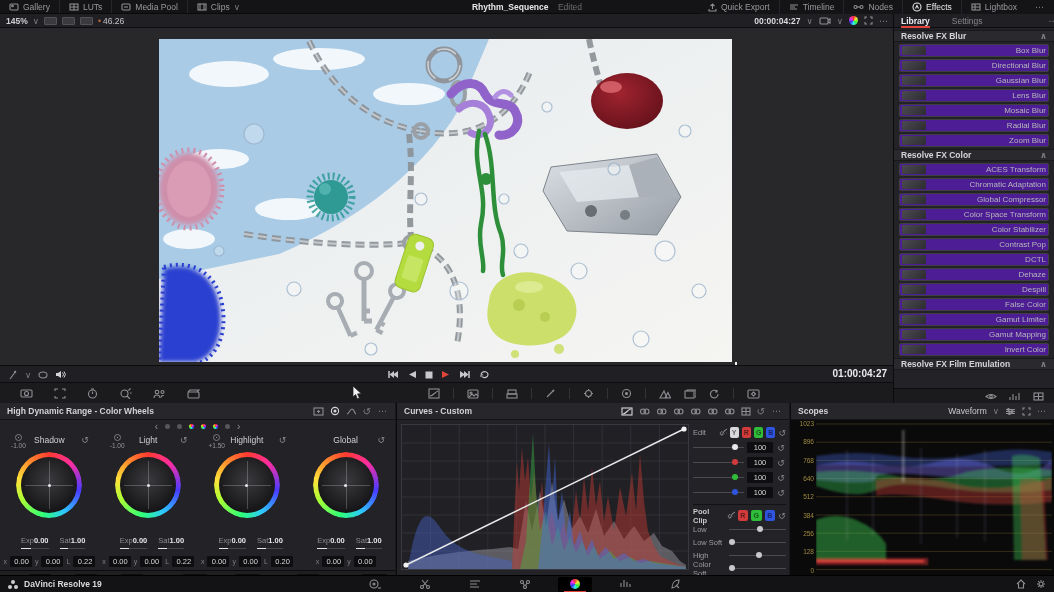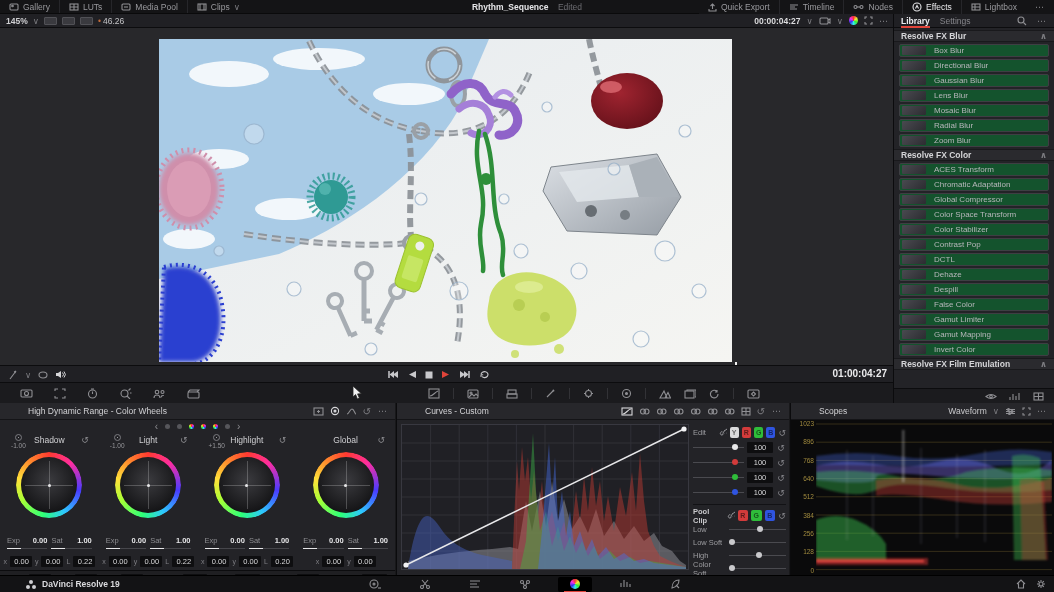--- a/index.html
+++ b/index.html
@@ -50,42 +50,42 @@
                 border-top:1px solid #0c0c0e; }
   .pb-left { position:absolute; left:20px; top:0; height:21px; display:flex; align-items:center; gap:21px; }
   .pb-center { position:absolute; left:428px; top:0; height:21px; display:flex; align-items:center; gap:13px; }
   .pb-sep { width:1px; height:11px; background:#323236; }
 
   .cursor { position:absolute; left:352px; top:386px; z-index:50; }
 
   
   .rpanel { position:absolute; left:893px; top:14px; width:161px; height:374px; background:#232327;
             border-left:1px solid #0b0b0d; display:flex; flex-direction:column; }
-  .rp-tabs { height:14px; display:flex; align-items:center; padding:0 7px; gap:10px; background:#202024;
+  .rp-tabs { height:14px; display:flex; align-items:center; padding:0 7px; gap:22px; background:#202024;
              border-bottom:1px solid #0c0c0e; }
   .rp-tab { color:#85858a; cursor:default; }
   .rp-tab.active { color:#ececef; font-weight:bold; box-shadow:0 2px 0 #e0443a; }
   .rp-tabs .spring { flex:1; }
   .fx-list { flex:1; overflow:hidden; }
   .fx-sec { height:12px; display:flex; align-items:center; justify-content:space-between; padding:0 7px;
             background:#2a2a2e; border-top:1px solid #19191c; border-bottom:1px solid #19191c;
             color:#d4d4d7; font-weight:bold; margin-top:2px; }
   .fx-item { height:13px; margin:2px 5px 0 5px; display:flex; align-items:center; gap:8px;
-             background:#14532d; border:1px solid #3e3e43; border-radius:2px; padding:0 2px; }
+             background:#4c1d95; border:1px solid #3e3e43; border-radius:2px; padding:0 2px;justify-content:space-between; }
   .fx-thumb { width:24px; height:9px; background:linear-gradient(135deg,#4a4a50,#2c2c31); border-radius:1px; flex:none; }
   .fx-item span.lbl { color:#b7b7bb; font-size:8px; }
   .minibar { position:absolute; left:893px; top:388px; width:161px; height:15px; background:#1b1b1e;
              border-top:1px solid #0c0c0e; border-left:1px solid #0b0b0d; display:flex; align-items:center;
              justify-content:flex-end; gap:12px; padding-right:10px; }
 
   
   .panel { position:absolute; top:403px; height:172px; background:#232327; }
   .p-head { height:17px; display:flex; align-items:center; padding:0 7px; gap:6px;
             background:#27272b; border-bottom:1px solid #141417; }
-  .p-head .title { color:#d2d2d5; font-weight:normal;margin-left:21px; }
+  .p-head .title { color:#d2d2d5; font-weight:bold; }
   .p-head .spring { flex:1; }
 
   
   .hdr { left:0; width:395px; }
   .dots { height:13px; display:flex; align-items:center; justify-content:center; gap:7px; }
   .dot { width:5px; height:5px; border-radius:50%; background:#56565b; }
   .dot.c { background:conic-gradient(#f33,#e3e,#33e,#3ee,#3e3,#ee3,#f33); }
   .dots .arrow { color:#8e8e92; font-size:10px; line-height:1; }
   .wheels { display:flex; height:99px; }
   .wcol { width:25%; position:relative; display:flex; flex-direction:column; align-items:center; }
@@ -105,21 +105,21 @@
            background:radial-gradient(circle at 50% 42%,#3b3b3f,#141416 75%); }
   .wdisc::before, .wdisc::after { content:''; position:absolute; background:rgba(255,255,255,.22); }
   .wdisc::before { left:50%; top:4px; bottom:4px; width:1px; }
   .wdisc::after { top:50%; left:4px; right:4px; height:1px; }
   .wdot { position:absolute; left:50%; top:50%; width:3px; height:3px; margin:-1.5px; border-radius:50%; background:#e8e8ea; }
   .warc { position:absolute; inset:-4px; border-radius:50%;
           background:conic-gradient(from 150deg,transparent 0 78%,rgba(230,70,60,.85) 78% 88%,transparent 88%);
           -webkit-mask:radial-gradient(circle,transparent 88%,#000 90%,#000 97%,transparent 99%);
           mask:radial-gradient(circle,transparent 88%,#000 90%,#000 97%,transparent 99%); }
   .expsat { display:flex; height:17px; align-items:center; }
-  .es-col { width:25%; display:flex; padding:0 7px; gap:4px; }
+  .es-col { width:25%; display:flex; padding:0 21px; gap:11px; }
   .mini-sl { flex:1; position:relative; display:flex; justify-content:space-between; }
   .mini-sl .l { color:#8d8d91; font-size:7.5px; }
   .mini-sl .v { color:#e4e4e6; font-size:7.5px; font-weight:bold; }
   .mini-sl::after { content:''; position:absolute; left:0; right:0; bottom:-4px; height:1.5px;
                     background:linear-gradient(90deg,#e6e6e8 0 34%,#46464b 34%); }
   .xyl { display:flex; height:18px; align-items:center; margin-top:3px; }
   .xyl-col { width:25%; display:flex; justify-content:center; gap:3px; align-items:center; }
   .xyl .k { color:#7e7e83; font-size:7px; }
   .vbox { background:#0e0e10; border-radius:1px; padding:1px 3px; color:#d8d8da; font-size:7.5px;
           min-width:22px; text-align:right; }
@@ -159,21 +159,21 @@
   .scopes { left:790px; width:264px; border-left:1px solid #0b0b0d; }
   .sc-body { position:absolute; left:0; top:17px; right:0; bottom:0; background:#0a0a0b; }
   .sc-scale { position:absolute; left:3px; top:1px; bottom:1px; width:20px; display:flex;
               flex-direction:column; justify-content:space-between; text-align:right; }
   .sc-scale span { color:#a08a3e; font-size:6.5px; line-height:1; }
   .sc-wave { position:absolute; left:25px; right:2px; top:0; bottom:0; }
 
   
   .taskbar { position:absolute; left:0; top:575px; width:1054px; height:17px; background:#131315;
              border-top:1px solid #000; display:flex; align-items:center; }
-  .tk-logo { display:flex; align-items:center; gap:5px; padding-left:25px; }
+  .tk-logo { display:flex; align-items:center; gap:5px; padding-left:7px; }
   .tk-logo .name { color:#dadadd; font-weight:bold; }
   .tk-pages { position:absolute; left:358px; display:flex; gap:16px; align-items:center; }
   .page { width:34px; height:15px; display:flex; align-items:center; justify-content:center; border-radius:2px; position:relative; }
   .page.active { background:#000; }
   .page.active::after { content:''; position:absolute; left:6px; right:6px; bottom:-1px; height:2px; background:#e0443a; }
   .colorwheel-ic { width:10px; height:10px; border-radius:50%;
                    background:conic-gradient(#f33,#ee3,#3e3,#3ee,#33e,#e3e,#f33); }
   .tk-right { position:absolute; right:8px; display:flex; gap:10px; }
 </style>
 </head>

